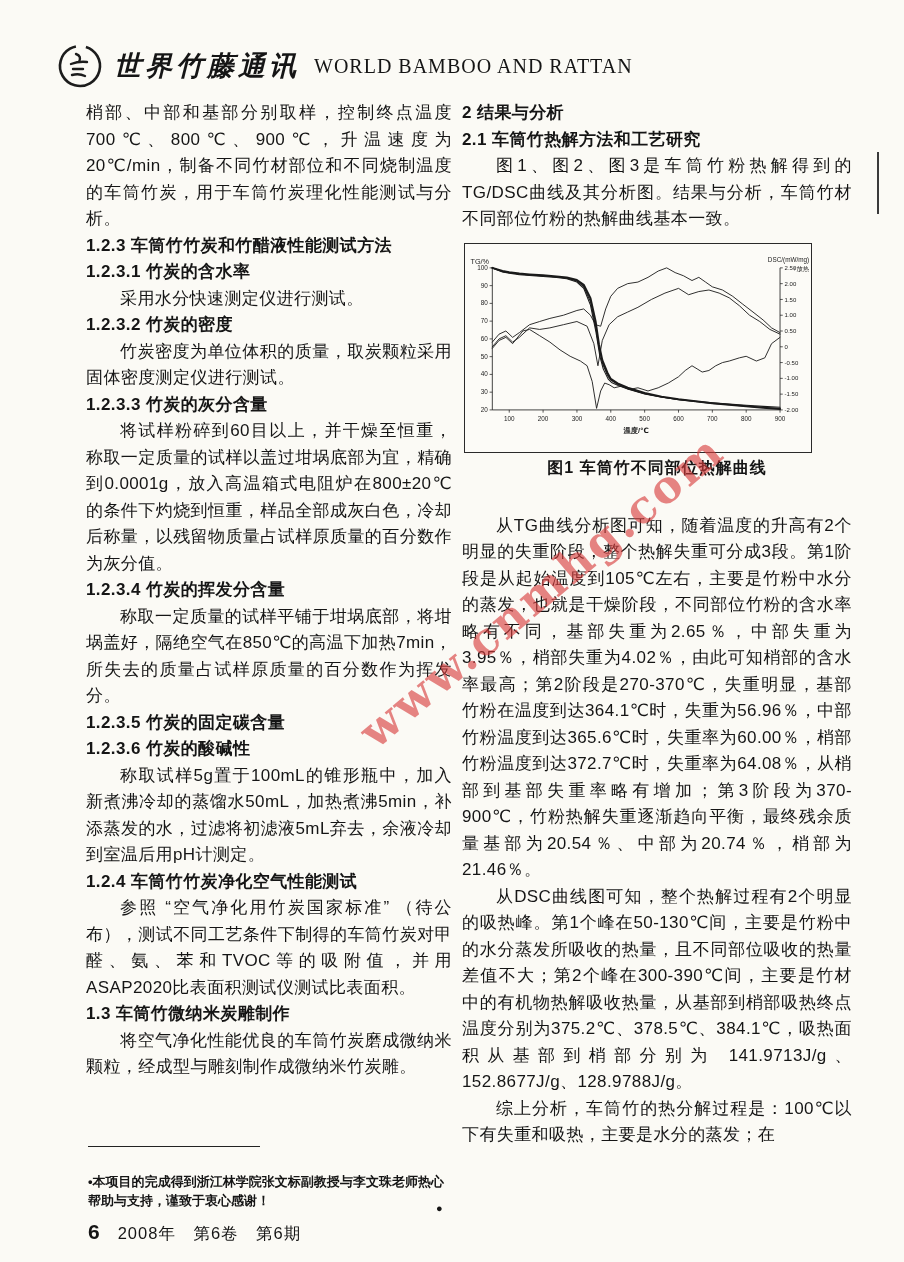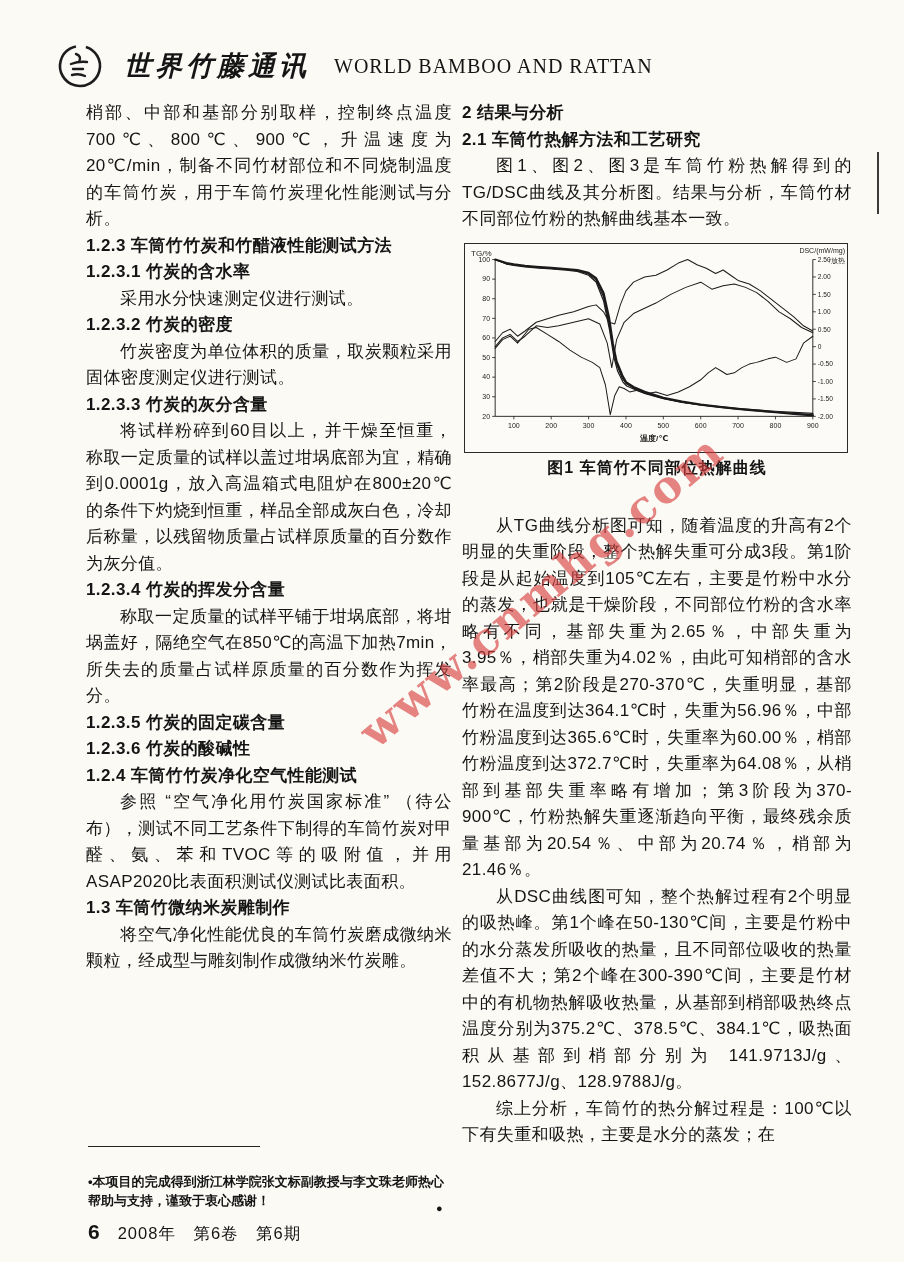--- a/index.html
+++ b/index.html
@@ -2,32 +2,32 @@
 <html><head>
 <meta charset="utf-8">
 <style>
   html,body{margin:0;padding:0;}
   body{
     width:904px;height:1262px;position:relative;overflow:hidden;
     background:#fbfaf5;
     font-family:"Liberation Sans","DejaVu Sans",sans-serif;
     color:#151515;
   }
-  .header{position:absolute;left:56px;top:42px;display:flex;align-items:center;gap:20px;}
+  .header{position:absolute;left:56px;top:42px;display:flex;align-items:center;gap:10px;}
   .logo{width:48px;height:48px;flex:0 0 auto;}
   .jcn{font-size:27px;font-weight:bold;font-style:italic;letter-spacing:4px;font-family:"DejaVu Serif","Liberation Serif",serif;}
   .jen{font-size:20px;font-family:"Liberation Serif","DejaVu Serif",serif;letter-spacing:1px;margin-left:4px;}
   .col-left{position:absolute;left:86px;top:100px;width:366px;}
   .col-right{position:absolute;left:462px;top:100px;width:390px;}
   p.body{font-size:17px;line-height:26.5px;margin:0;text-align:justify;letter-spacing:0.4px;}
   p.hd{font-weight:bold;}
   p.ind{text-indent:2em;}
   .figure-box{
     box-sizing:border-box;margin:10px 0 0 2px;border:1.6px solid #2a2a2a;
-    width:384px;height:210px;background:#fcfbf7;position:relative;
+    width:348px;height:210px;background:#fcfbf7;position:relative;
   }
   .figure-box svg{display:block;width:100%;height:100%;}
   .fig-caption{font-size:16px;font-weight:bold;text-align:center;margin:5px 0 34px;letter-spacing:1px;}
   .footnote-rule{position:absolute;left:88px;top:1146px;width:172px;border-top:1.6px solid #222;}
   .footnote{position:absolute;left:88px;top:1156px;width:356px;font-size:13px;line-height:19px;font-weight:bold;text-align:justify;margin-top:16px;}
   .side-dot{position:absolute;left:436px;top:1202px;font-size:11px;}
   .footer{position:absolute;left:88px;top:1220px;display:flex;align-items:baseline;gap:18px;}
   .footer .pn{font-size:21px;font-weight:bold;}
   .footer .fi{font-size:16.5px;letter-spacing:1px;}
   .watermark{
@@ -57,20 +57,21 @@
   <p class="body hd">1.2.3.1 竹炭的含水率</p>
   <p class="body ind">采用水分快速测定仪进行测试。</p>
   <p class="body hd">1.2.3.2 竹炭的密度</p>
   <p class="body ind">竹炭密度为单位体积的质量，取炭颗粒采用固体密度测定仪进行测试。</p>
   <p class="body hd">1.2.3.3 竹炭的灰分含量</p>
   <p class="body ind">将试样粉碎到60目以上，并干燥至恒重，称取一定质量的试样以盖过坩埚底部为宜，精确到0.0001g，放入高温箱式电阻炉在800±20℃的条件下灼烧到恒重，样品全部成灰白色，冷却后称量，以残留物质量占试样原质量的百分数作为灰分值。</p>
   <p class="body hd">1.2.3.4 竹炭的挥发分含量</p>
   <p class="body ind">称取一定质量的试样平铺于坩埚底部，将坩埚盖好，隔绝空气在850℃的高温下加热7min，所失去的质量占试样原质量的百分数作为挥发分。</p>
   <p class="body hd">1.2.3.5 竹炭的固定碳含量</p>
   <p class="body hd">1.2.3.6 竹炭的酸碱性</p>
+  <p class="body ind">称取试样5g置于100mL的锥形瓶中，加入新煮沸冷却的蒸馏水50mL，加热煮沸5min，补添蒸发的水，过滤将初滤液5mL弃去，余液冷却到室温后用pH计测定。</p>
   <p class="body hd">1.2.4 车筒竹竹炭净化空气性能测试</p>
   <p class="body ind">参照 “空气净化用竹炭国家标准” （待公布），测试不同工艺条件下制得的车筒竹炭对甲醛、氨、苯和TVOC等的吸附值，并用ASAP2020比表面积测试仪测试比表面积。</p>
   <p class="body hd">1.3 车筒竹微纳米炭雕制作</p>
   <p class="body ind">将空气净化性能优良的车筒竹炭磨成微纳米颗粒，经成型与雕刻制作成微纳米竹炭雕。</p>
 </div>
 
 <div class="col-right">
   <p class="body hd">2 结果与分析</p>
   <p class="body hd">2.1 车筒竹热解方法和工艺研究</p>
   <p class="body ind">图1、图2、图3是车筒竹粉热解得到的TG/DSC曲线及其分析图。结果与分析，车筒竹材不同部位竹粉的热解曲线基本一致。</p>

